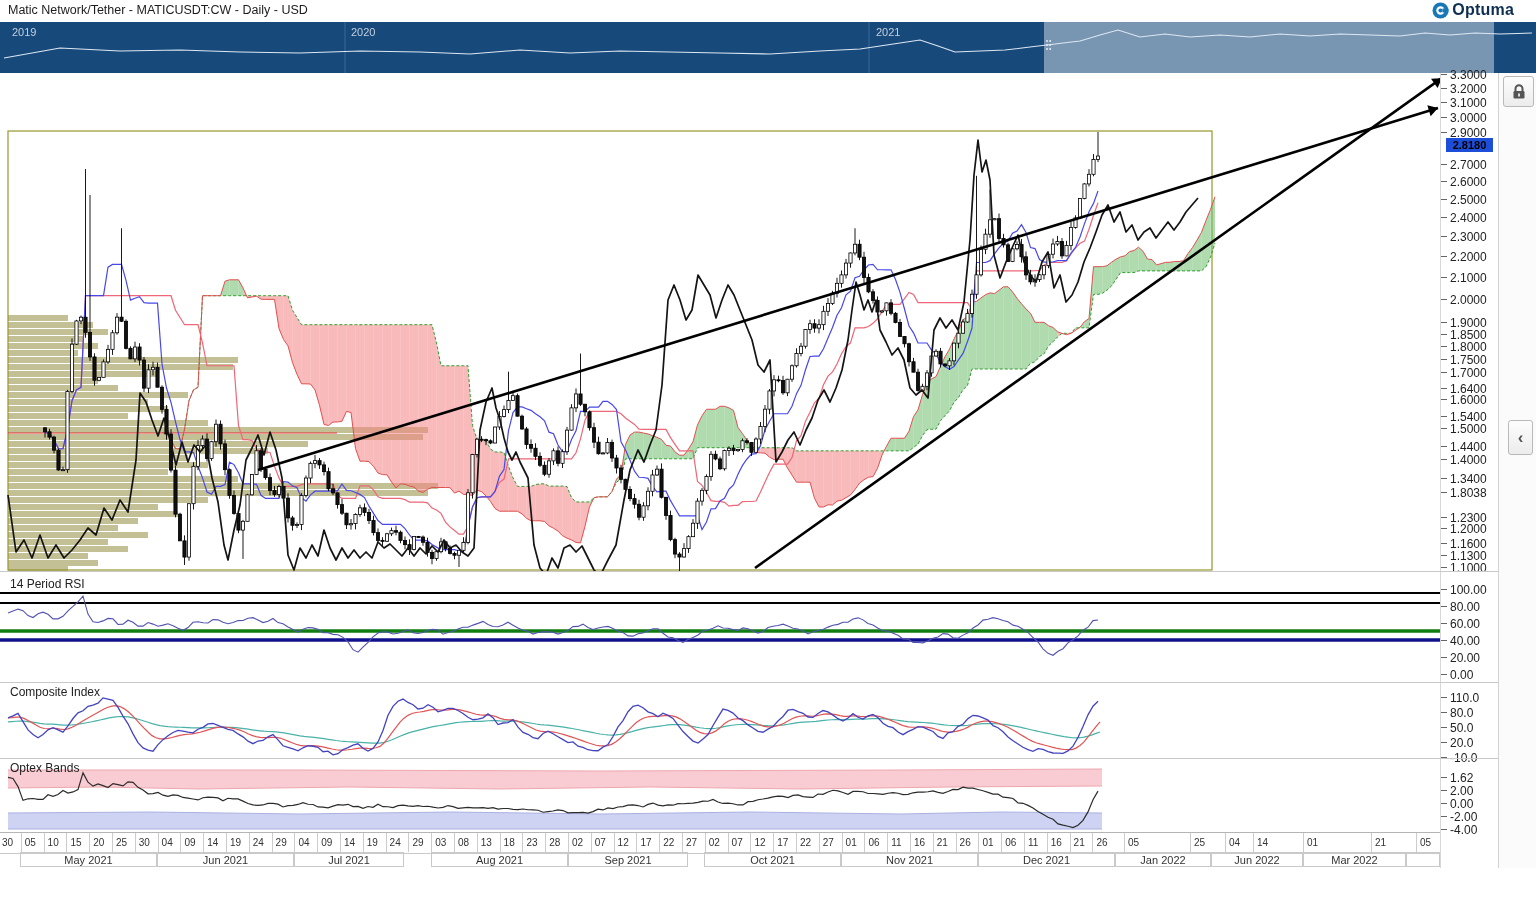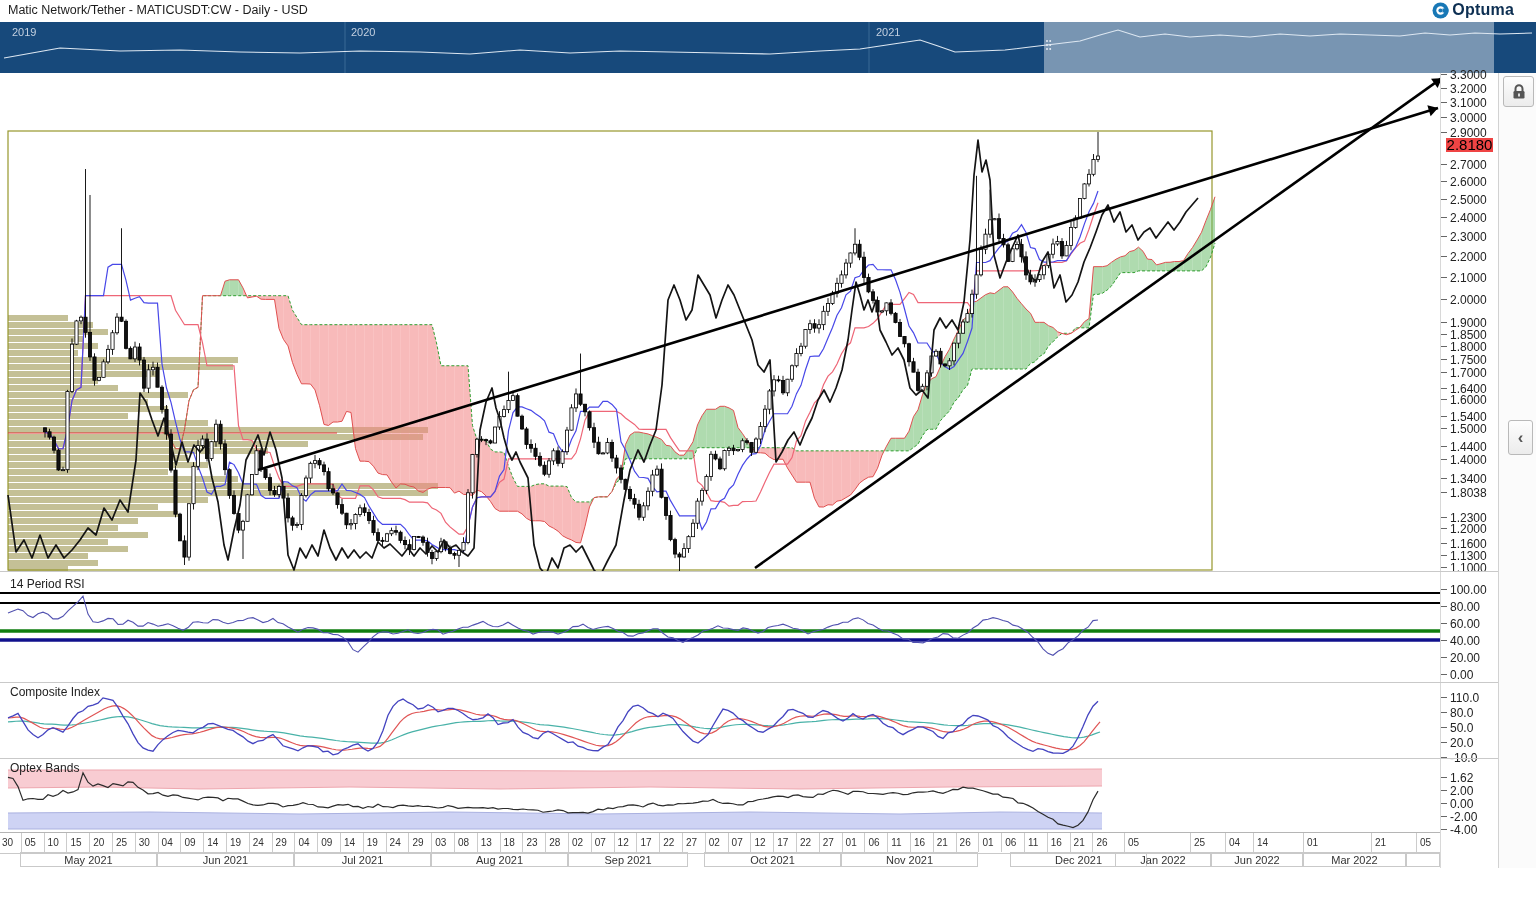--- a/index.html
+++ b/index.html
@@ -6,22 +6,22 @@
     font-family:"Liberation Sans",sans-serif;}
   #app{position:relative;width:1536px;height:899px;background:#fff;}
   .abs{position:absolute;}
   #title{left:8px;top:3px;font-size:12.5px;color:#1c1c1c;}
   #logo{right:22px;top:1px;display:flex;align-items:center;gap:3px;}
   #logo .word{font-size:16px;font-weight:bold;color:#0d2f52;letter-spacing:.2px;}
   .panel-label{font-size:12px;color:#222;z-index:30;}
   #axis-col{left:1440px;top:73px;width:58px;height:795px;background:#fff;border-left:1px solid #d8d8d8;}
   .pl{position:absolute;left:9px;font-size:12px;color:#222;white-space:nowrap;}
   .tick{position:absolute;left:0;width:6px;height:1px;background:#666;}
-  #badge{position:absolute;left:5px;width:47px;height:14px;background:#ef4444;color:#000;
-    font-size:15px;font-weight:normal;text-align:center;line-height:14px;}
+  #badge{position:absolute;left:5px;width:47px;height:14px;background:#1d4ed8;color:#000;
+    font-size:11px;font-weight:bold;text-align:center;line-height:14px;}
   #side-col{left:1498px;top:73px;width:38px;height:795px;background:#fbfbfb;border-left:1px solid #d2d2d2;}
   .btn{position:absolute;border:1px solid #b9b9b9;border-radius:3px;background:linear-gradient(#fdfdfd,#ececec);
     display:flex;align-items:center;justify-content:center;cursor:pointer;}
   #chev{color:#555;font-size:17px;font-weight:bold;line-height:1;}
   .hsep{position:absolute;left:0;width:1498px;border-top:1px solid #c9c9c9;}
   #day-row{left:0;top:832px;width:1440px;height:20px;border-top:1px solid #b5b5b5;border-bottom:1px solid #c9c9c9;}
   .day-cell{position:absolute;top:0;height:19px;border-left:1px solid #ccc;font-size:10px;color:#333;
     line-height:19px;padding-left:3px;box-sizing:border-box;overflow:hidden;}
   #month-row{left:0;top:852px;width:1440px;height:17px;}
   .month-cell{position:absolute;top:0;height:15px;border:1px solid #c9c9c9;font-size:11px;color:#333;
@@ -1029,24 +1029,24 @@
       <div class="day-cell" style="left: 1190px; width: 35px;">25</div>
       <div class="day-cell" style="left: 1225px; width: 28px;">04</div>
       <div class="day-cell" style="left: 1253px; width: 50px;">14</div>
       <div class="day-cell" style="left: 1303px; width: 68px;">01</div>
       <div class="day-cell" style="left: 1371px; width: 45px;">21</div>
       <div class="day-cell" style="left: 1416px; width: 24px;">05</div>
     </div>
   <div class="abs" id="month-row">
       <div class="month-cell" style="left: 20px; width: 137px;">May 2021</div>
       <div class="month-cell" style="left: 157px; width: 137px;">Jun 2021</div>
-      <div class="month-cell" style="left: 294px; width: 137px;">Jul 2021</div>
+      <div class="month-cell" style="left: 294px; width: 110px;">Jul 2021</div>
       <div class="month-cell" style="left: 431px; width: 137px;">Aug 2021</div>
       <div class="month-cell" style="left: 568px; width: 120px;">Sep 2021</div>
       <div class="month-cell" style="left: 704px; width: 137px;">Oct 2021</div>
       <div class="month-cell" style="left: 841px; width: 137px;">Nov 2021</div>
-      <div class="month-cell" style="left: 978px; width: 137px; margin-left: 32px;">Dec 2021</div>
+      <div class="month-cell" style="left: 978px; width: 137px;">Dec 2021</div>
       <div class="month-cell" style="left: 1115px; width: 96px;">Jan 2022</div>
       <div class="month-cell" style="left: 1211px; width: 92px;">Jun 2022</div>
       <div class="month-cell" style="left: 1303px; width: 103px;">Mar 2022</div>
       <div class="month-cell" style="left: 1406px; width: 34px;"></div>
     </div>
 </div>
 
 </body></html>

